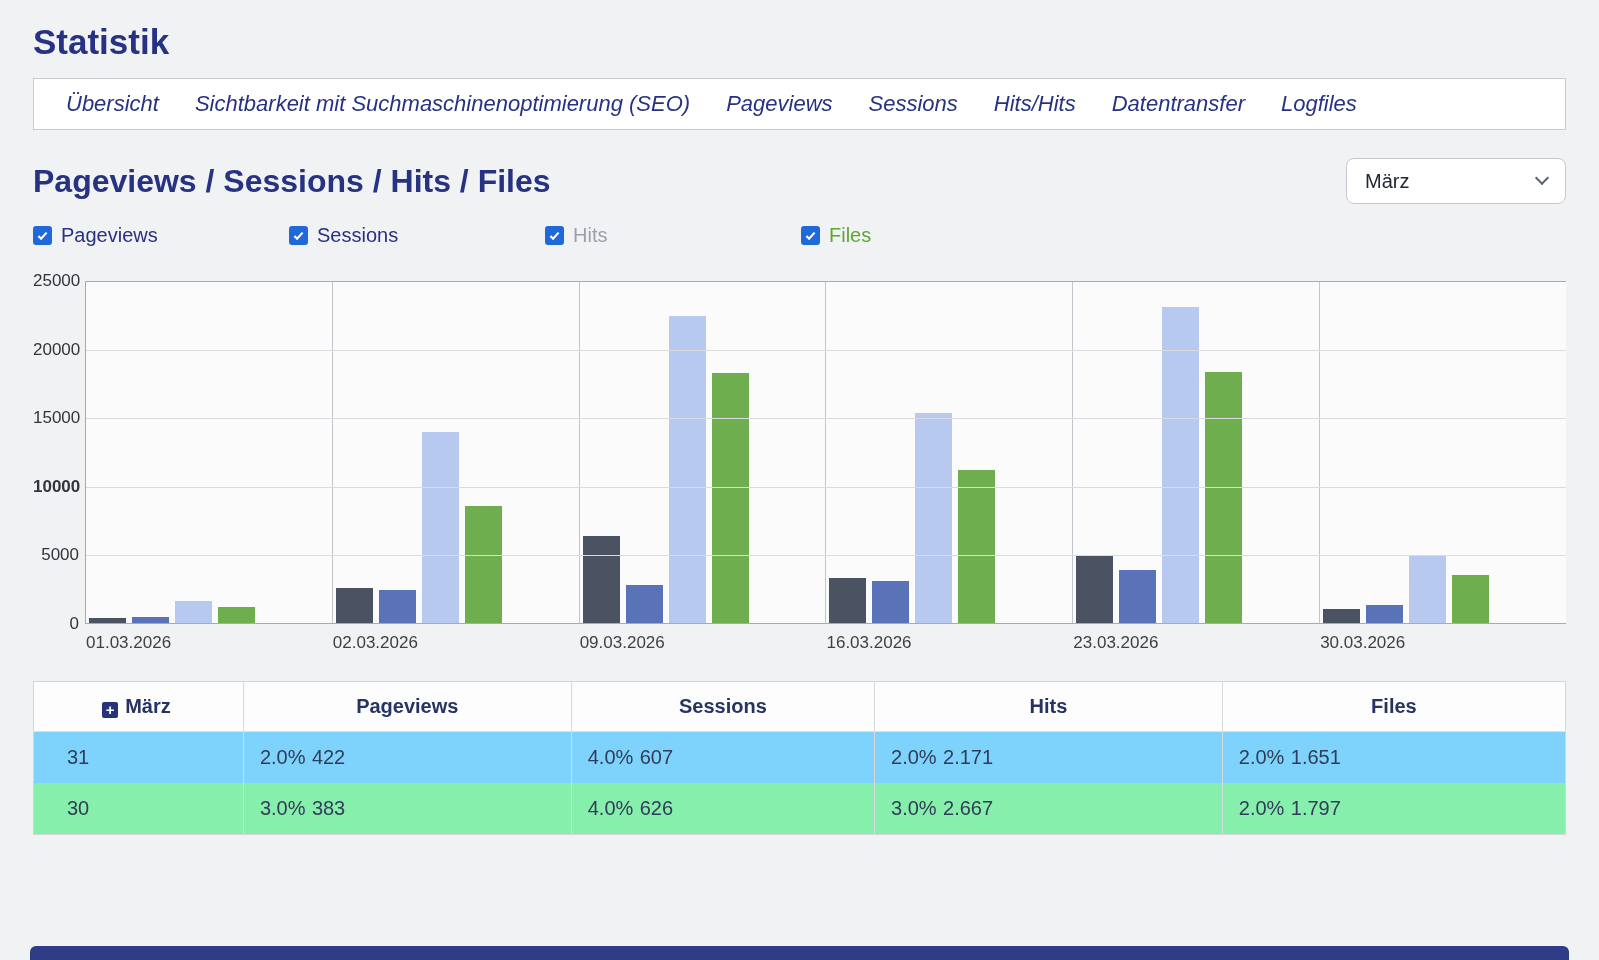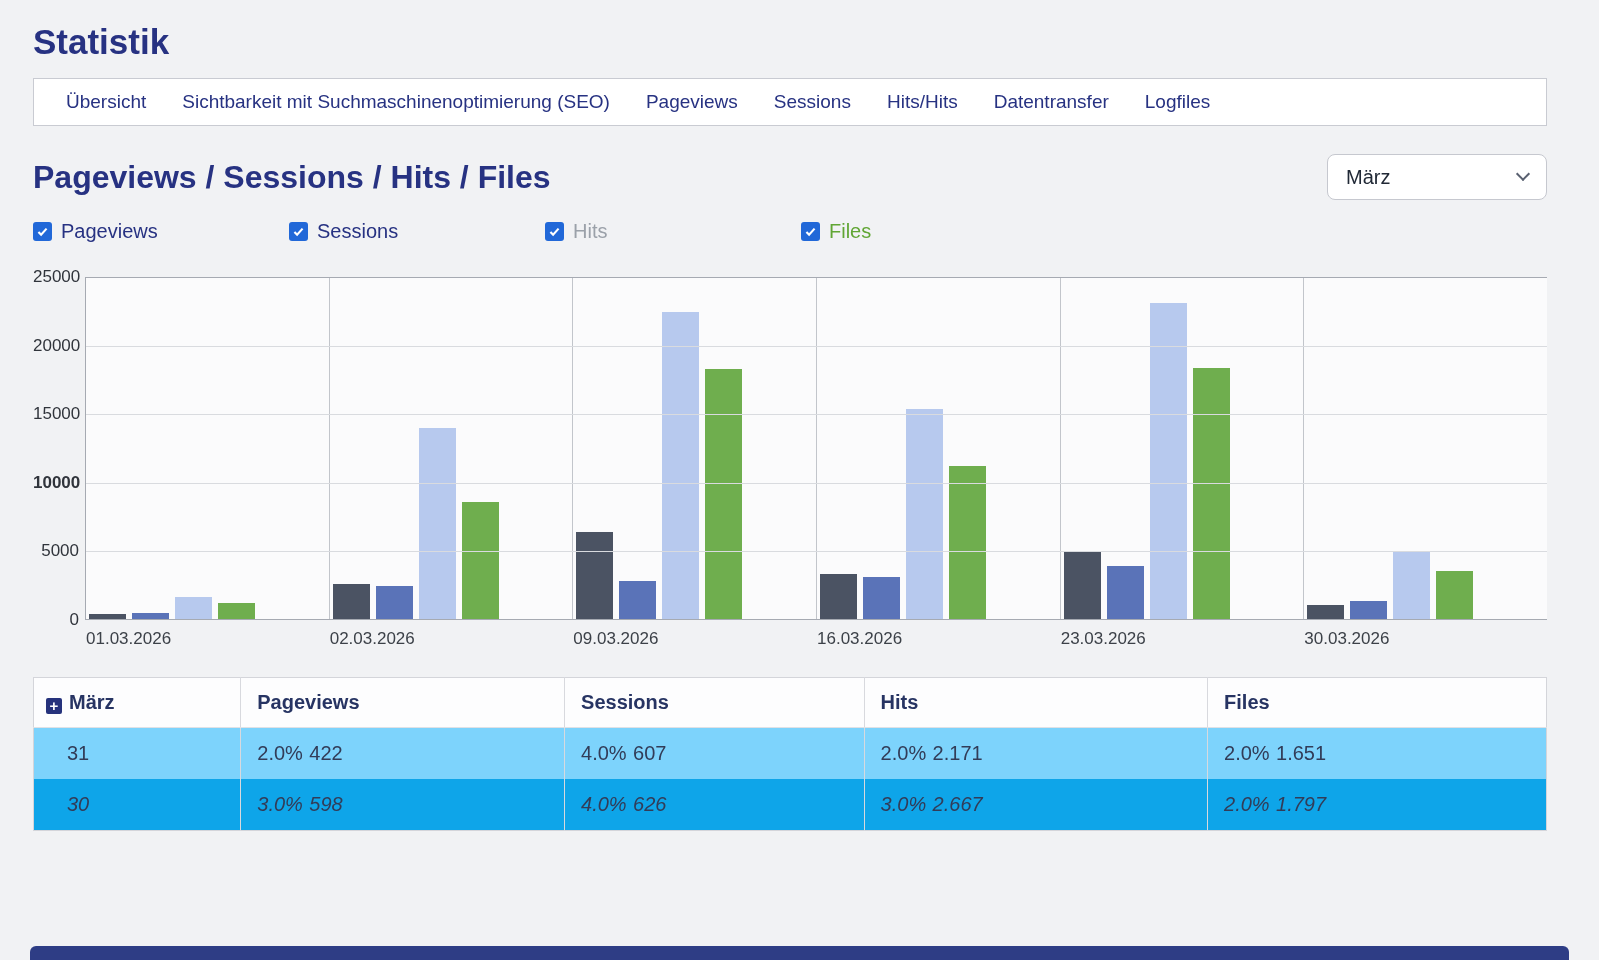--- a/index.html
+++ b/index.html
@@ -3,27 +3,27 @@
 <meta charset="utf-8">
 <style>
   * { box-sizing: border-box; }
   html, body { margin: 0; padding: 0; }
   body {
     width: 1599px; height: 960px; overflow: hidden; position: relative;
     background: #f1f2f4;
     font-family: "Liberation Sans", sans-serif;
     color: #273282;
   }
-  .container { padding: 8px 52px 0 33px; }
+  .container { padding: 8px 33px 0 33px; }
 
   h1.page-title { font-size: 35px; font-weight: 700; margin: 14px 0 16px 0; color: #273282; }
 
   .nav-box { background: #ffffff; border: 1px solid #c9cbd2; padding: 7px 14px; }
   .nav-row { display: flex; flex-wrap: wrap; align-items: center; }
-  .nav-link { color: #273282; text-decoration: none; font-size: 19px; padding: 5px 18px; white-space: nowrap; cursor: pointer; }
+  .nav-link { color: #273282; text-decoration: none; font-size: 22px; padding: 5px 18px; white-space: nowrap; cursor: pointer; font-style: italic; }
 
   .section-header { display: flex; justify-content: space-between; align-items: center; margin-top: 28px; }
   h2.section-title { font-size: 32px; font-weight: 700; margin: 0; color: #273282; }
   .selects { display: flex; gap: 33px; }
   .select {
     width: 220px; height: 46px; background: #fff; border: 1px solid #c6c8cf; border-radius: 8px;
     display: flex; align-items: center; justify-content: space-between; padding: 0 18px;
     font-size: 20px; color: #212936; cursor: pointer;
   }
   .chev { width: 10px; height: 10px; border-right: 2px solid #596070; border-bottom: 2px solid #596070; transform: rotate(45deg); margin-top: -6px; }
@@ -50,29 +50,29 @@
   .bars { position: absolute; left: 3px; bottom: 0; top: 0; display: flex; align-items: flex-end; gap: 6px; }
   .bar { width: 37px; }
   .x-labels { display: flex; margin-left: 52px; margin-top: 9px; }
   .x-label { flex: 1 1 0; font-size: 17px; color: #3c4148; padding-left: 1px; }
 
   table.stats-table {
     width: 100%; border-collapse: collapse; margin-top: 28px;
     font-size: 20px; color: #323c58; border: 1px solid #d4d5da; background: #fdfdfe;
   }
   .stats-table th {
-    text-align: left; font-weight: 700; color: #273463; background: #fdfdfe;
+    text-align: center; font-weight: 700; color: #273463; background: #fdfdfe;
     padding: 13px 16px 13px 16px; border-bottom: 1px solid #e0e1e5;
   }
   .stats-table th:first-child { padding-left: 12px; }
   .stats-table td { padding: 14px 16px; }
   .stats-table td.day-cell { padding-left: 33px; }
   .stats-table th:not(:first-child), .stats-table td:not(:first-child) { border-left: 1px solid #d8d9de; }
   .stats-table tr.odd td { background: #7dd3fc; }
-  .stats-table tr.even td { background: #0ea5e9; font-style: italic; }
+  .stats-table tr.even td { background: #86efac; }
   .pct { display: inline-block; min-width: 52px; }
   .plus-btn {
     display: inline-flex; align-items: center; justify-content: center;
     width: 16px; height: 16px; background: #26327c; color: #fff; border-radius: 2px;
     font-size: 15px; font-weight: 700; line-height: 1; margin-right: 7px; vertical-align: -2px; cursor: pointer;
   }
   .footer-bar {
     position: absolute; left: 30px; right: 30px; bottom: 0; height: 14px;
     background: #2e3d85; border-radius: 6px 6px 0 0;
   }
@@ -236,21 +236,21 @@
     <tbody>
         <tr class="odd">
           <td class="day-cell">31</td>
           <td><span class="pct">2.0%</span><span class="val">422</span></td>
           <td><span class="pct">4.0%</span><span class="val">607</span></td>
           <td><span class="pct">2.0%</span><span class="val">2.171</span></td>
           <td><span class="pct">2.0%</span><span class="val">1.651</span></td>
         </tr>
         <tr class="even">
           <td class="day-cell">30</td>
-          <td><span class="pct">3.0%</span><span class="val">598</span></td>
+          <td><span class="pct">3.0%</span><span class="val">383</span></td>
           <td><span class="pct">4.0%</span><span class="val">626</span></td>
           <td><span class="pct">3.0%</span><span class="val">2.667</span></td>
           <td><span class="pct">2.0%</span><span class="val">1.797</span></td>
         </tr>
       </tbody>
   </table>
 
 </div>
 
 <div class="footer-bar"></div>

